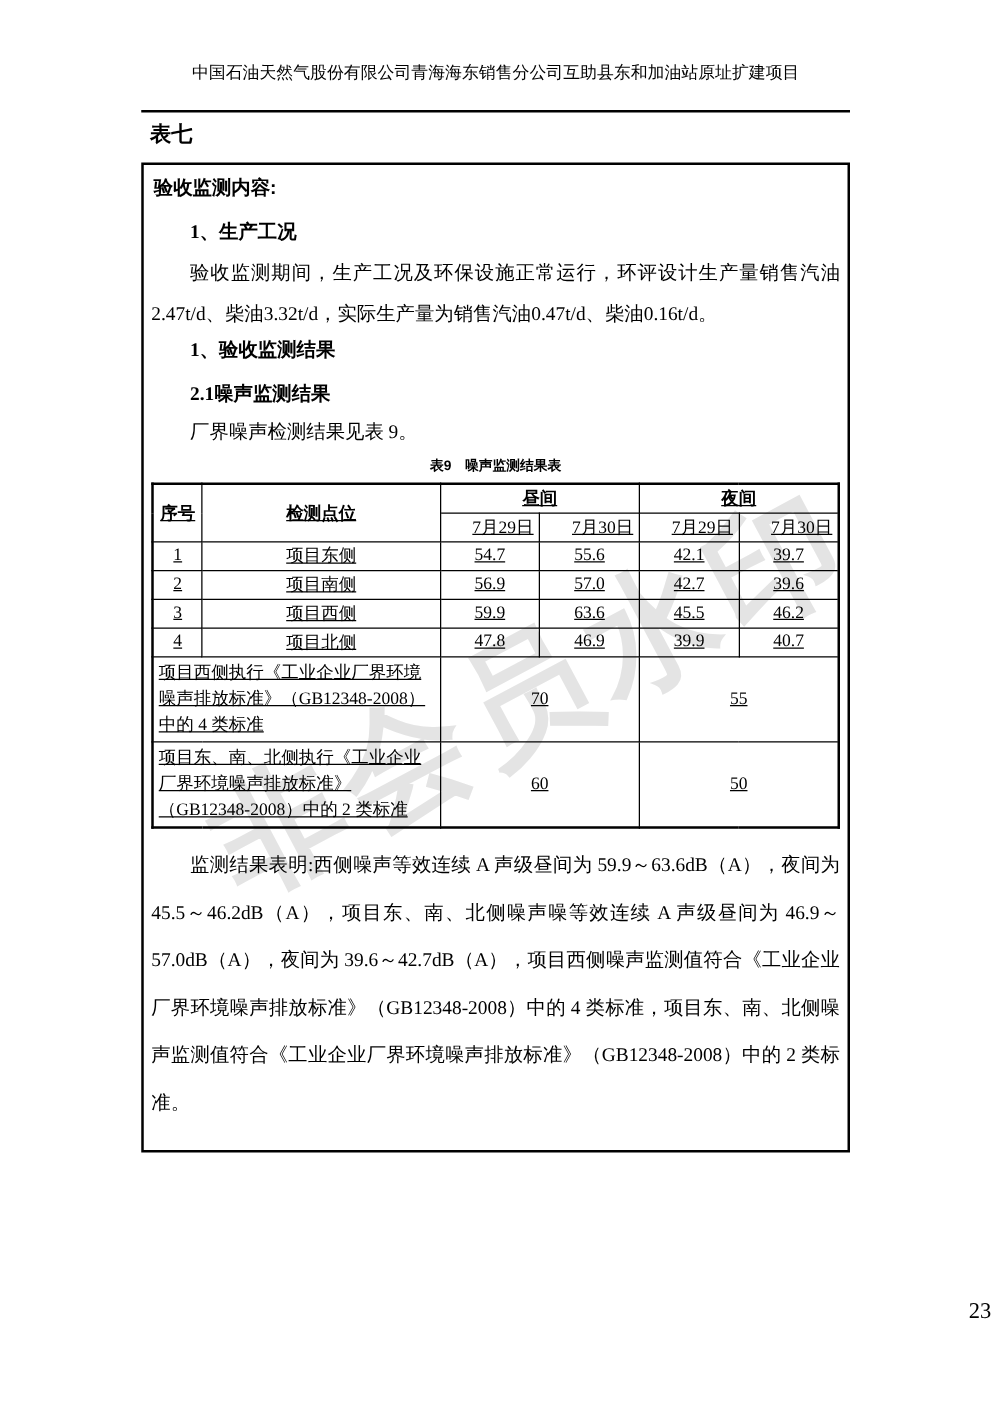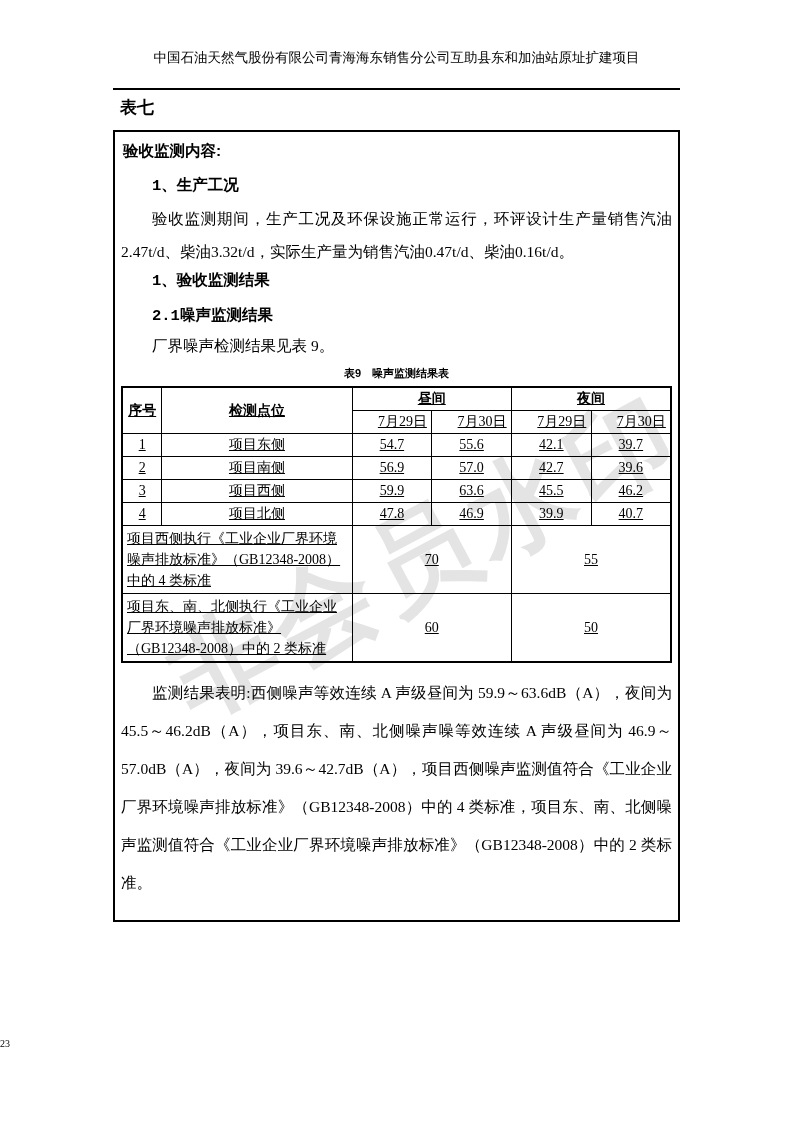--- a/index.html
+++ b/index.html
@@ -64,21 +64,21 @@
     background: transparent;
   }
   .h1 {
     font-size: 15.5px; font-weight: bold; line-height: 22px;
     margin: 8px 0 0 2px;
     font-family: "Liberation Sans", "DejaVu Sans", sans-serif;
   }
   .h2 {
     font-size: 15.5px; font-weight: bold; line-height: 22px;
     margin: 13px 0 0; text-indent: 2em;
-    font-family: Liberation Mono, monospace;
+    font-family: Liberation Serif, serif;
   }
   .h2.tight { margin-top: 2px; }
   .body-p {
     font-size: 15.5px; line-height: 33px;
     margin: 5px 0 0; text-indent: 2em;
     text-align: justify; text-justify: inter-ideograph;
   }
   .single-line { line-height: 22px; margin-top: 8px; }
   .tbl-caption {
     text-align: center; font-weight: bold; font-size: 11px;
@@ -114,21 +114,21 @@
     height: auto;
   }
   .result-p {
     font-size: 15.5px; line-height: 38px;
     margin: 11px 0 0; text-indent: 2em;
     text-align: justify; text-justify: inter-ideograph;
   }
   .page-number {
     position: absolute;
     left: 0; top: 1038px; width: 100%;
-    text-align: left; font-size: 10px;
+    text-align: right; font-size: 18px;
   }
 </style>
 </head>
 <body>
 
 <div class="page">
 
   <div class="watermark" style="color: rgb(228, 228, 228);">非会员水印</div>
 
   <div class="content">

